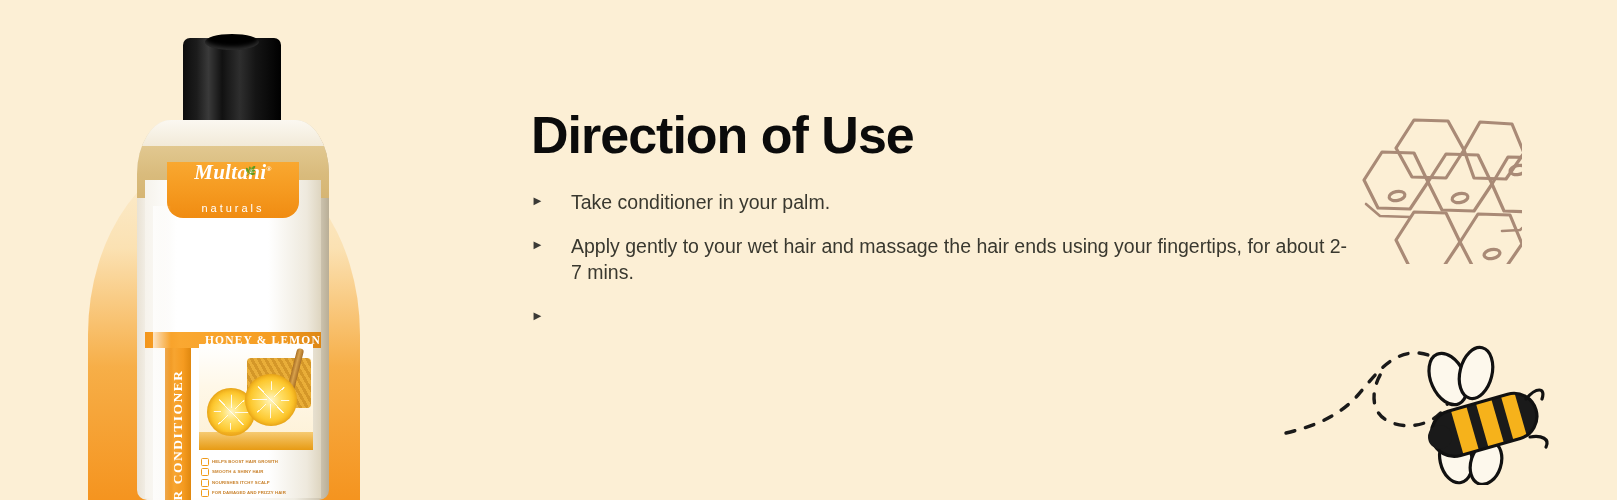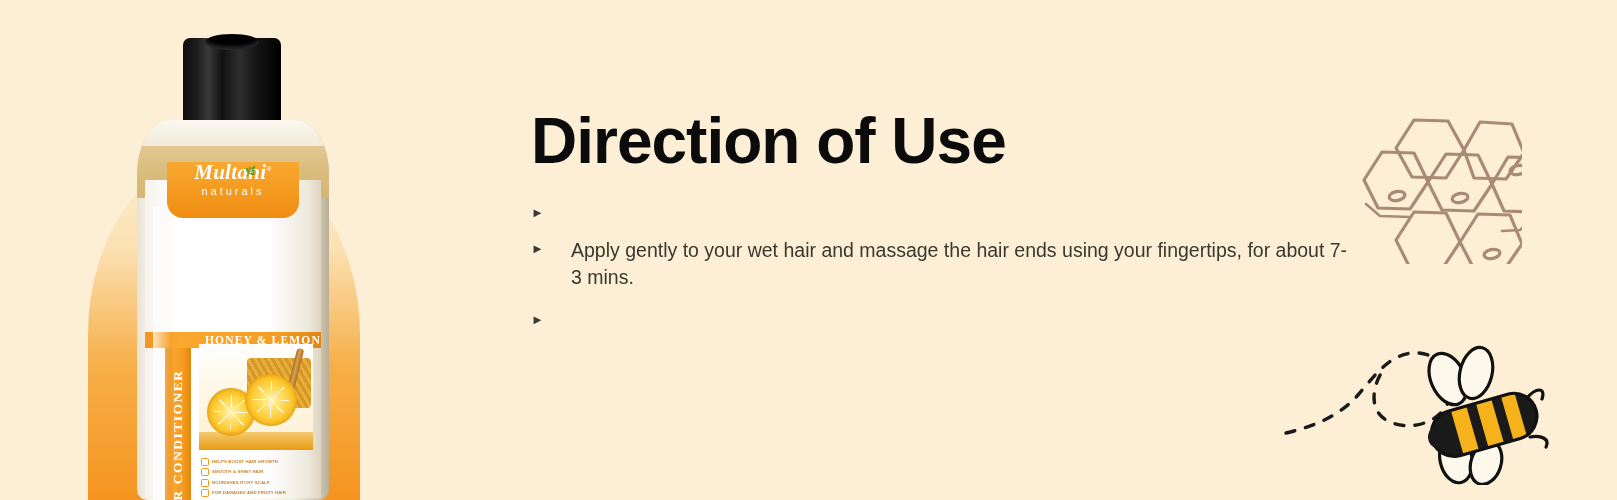--- a/index.html
+++ b/index.html
@@ -145,21 +145,21 @@
     font-size: 21px;
     color: #ffffff;
     letter-spacing: 0.3px;
     line-height: 1;
   }
   .brand-reg {
     font-size: 7px;
     vertical-align: super;
   }
   .brand-sub {
-    margin-top: 3px;
+    margin-top: 20px;
     font-size: 11px;
     letter-spacing: 3px;
     color: #ffffff;
     line-height: 1;
   }
 
   
   .variant-band {
     position: absolute;
     left: 8px;
@@ -306,21 +306,21 @@
 
   
   .content {
     position: absolute;
     left: 531px;
     top: 108px;
     width: 820px;
   }
   .headline {
     margin: 0;
-    font-size: 64px;
+    font-size: 52px;
     font-weight: bold;
     color: #0b0b0b;
     letter-spacing: -1px;
     line-height: 1.05;
   }
   .steps {
     margin: 26px 0 0 0;
     padding: 0;
     list-style: none;
   }
@@ -429,24 +429,25 @@
       </div>
     </div>
   </div>
 
   <div class="content">
     <h1 class="headline">Direction of Use</h1>
 
     <ul class="steps">
       <li class="step">
         <span class="step-marker">►</span>
+        <span class="step-text">Take conditioner in your palm.</span>
       </li>
       <li class="step">
         <span class="step-marker">►</span>
-        <span class="step-text">Apply gently to your wet hair and massage the hair ends using your fingertips, for about 7-3 mins.</span>
+        <span class="step-text">Apply gently to your wet hair and massage the hair ends using your fingertips, for about 2-7 mins.</span>
       </li>
       <li class="step">
         <span class="step-marker">►</span>
       </li>
     </ul>
   </div>
 
   <div class="honeycomb-deco">
     <svg viewBox="0 0 170 160" width="170" height="160" fill="none" stroke="#a98a76" stroke-width="3.2" stroke-linecap="round" stroke-linejoin="round">
 

